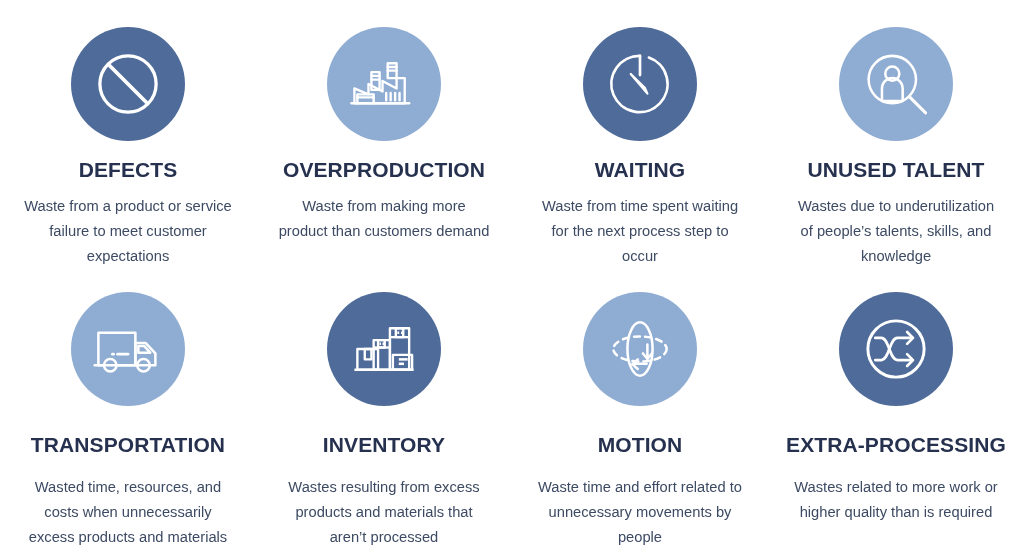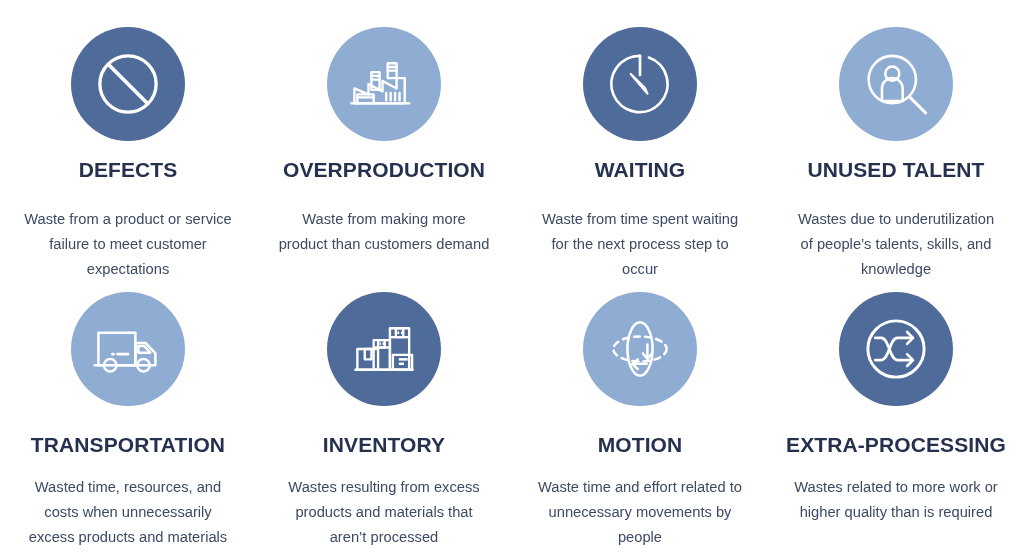--- a/index.html
+++ b/index.html
@@ -63,21 +63,21 @@
     color: #26314f;
     text-align: center;
     line-height: 1.1;
     white-space: nowrap;
   }
   .row-2 .waste-title {
     margin-top: 19px;
   }
 
   .waste-desc {
-    margin-top: 26px;
+    margin-top: 13px;
     font-size: 14.7px;
     line-height: 25px;
     color: #3d4a63;
     text-align: center;
     max-width: 212px;
   }
   .row-2 .waste-desc {
     margin-top: 11px;
   }
 </style>

